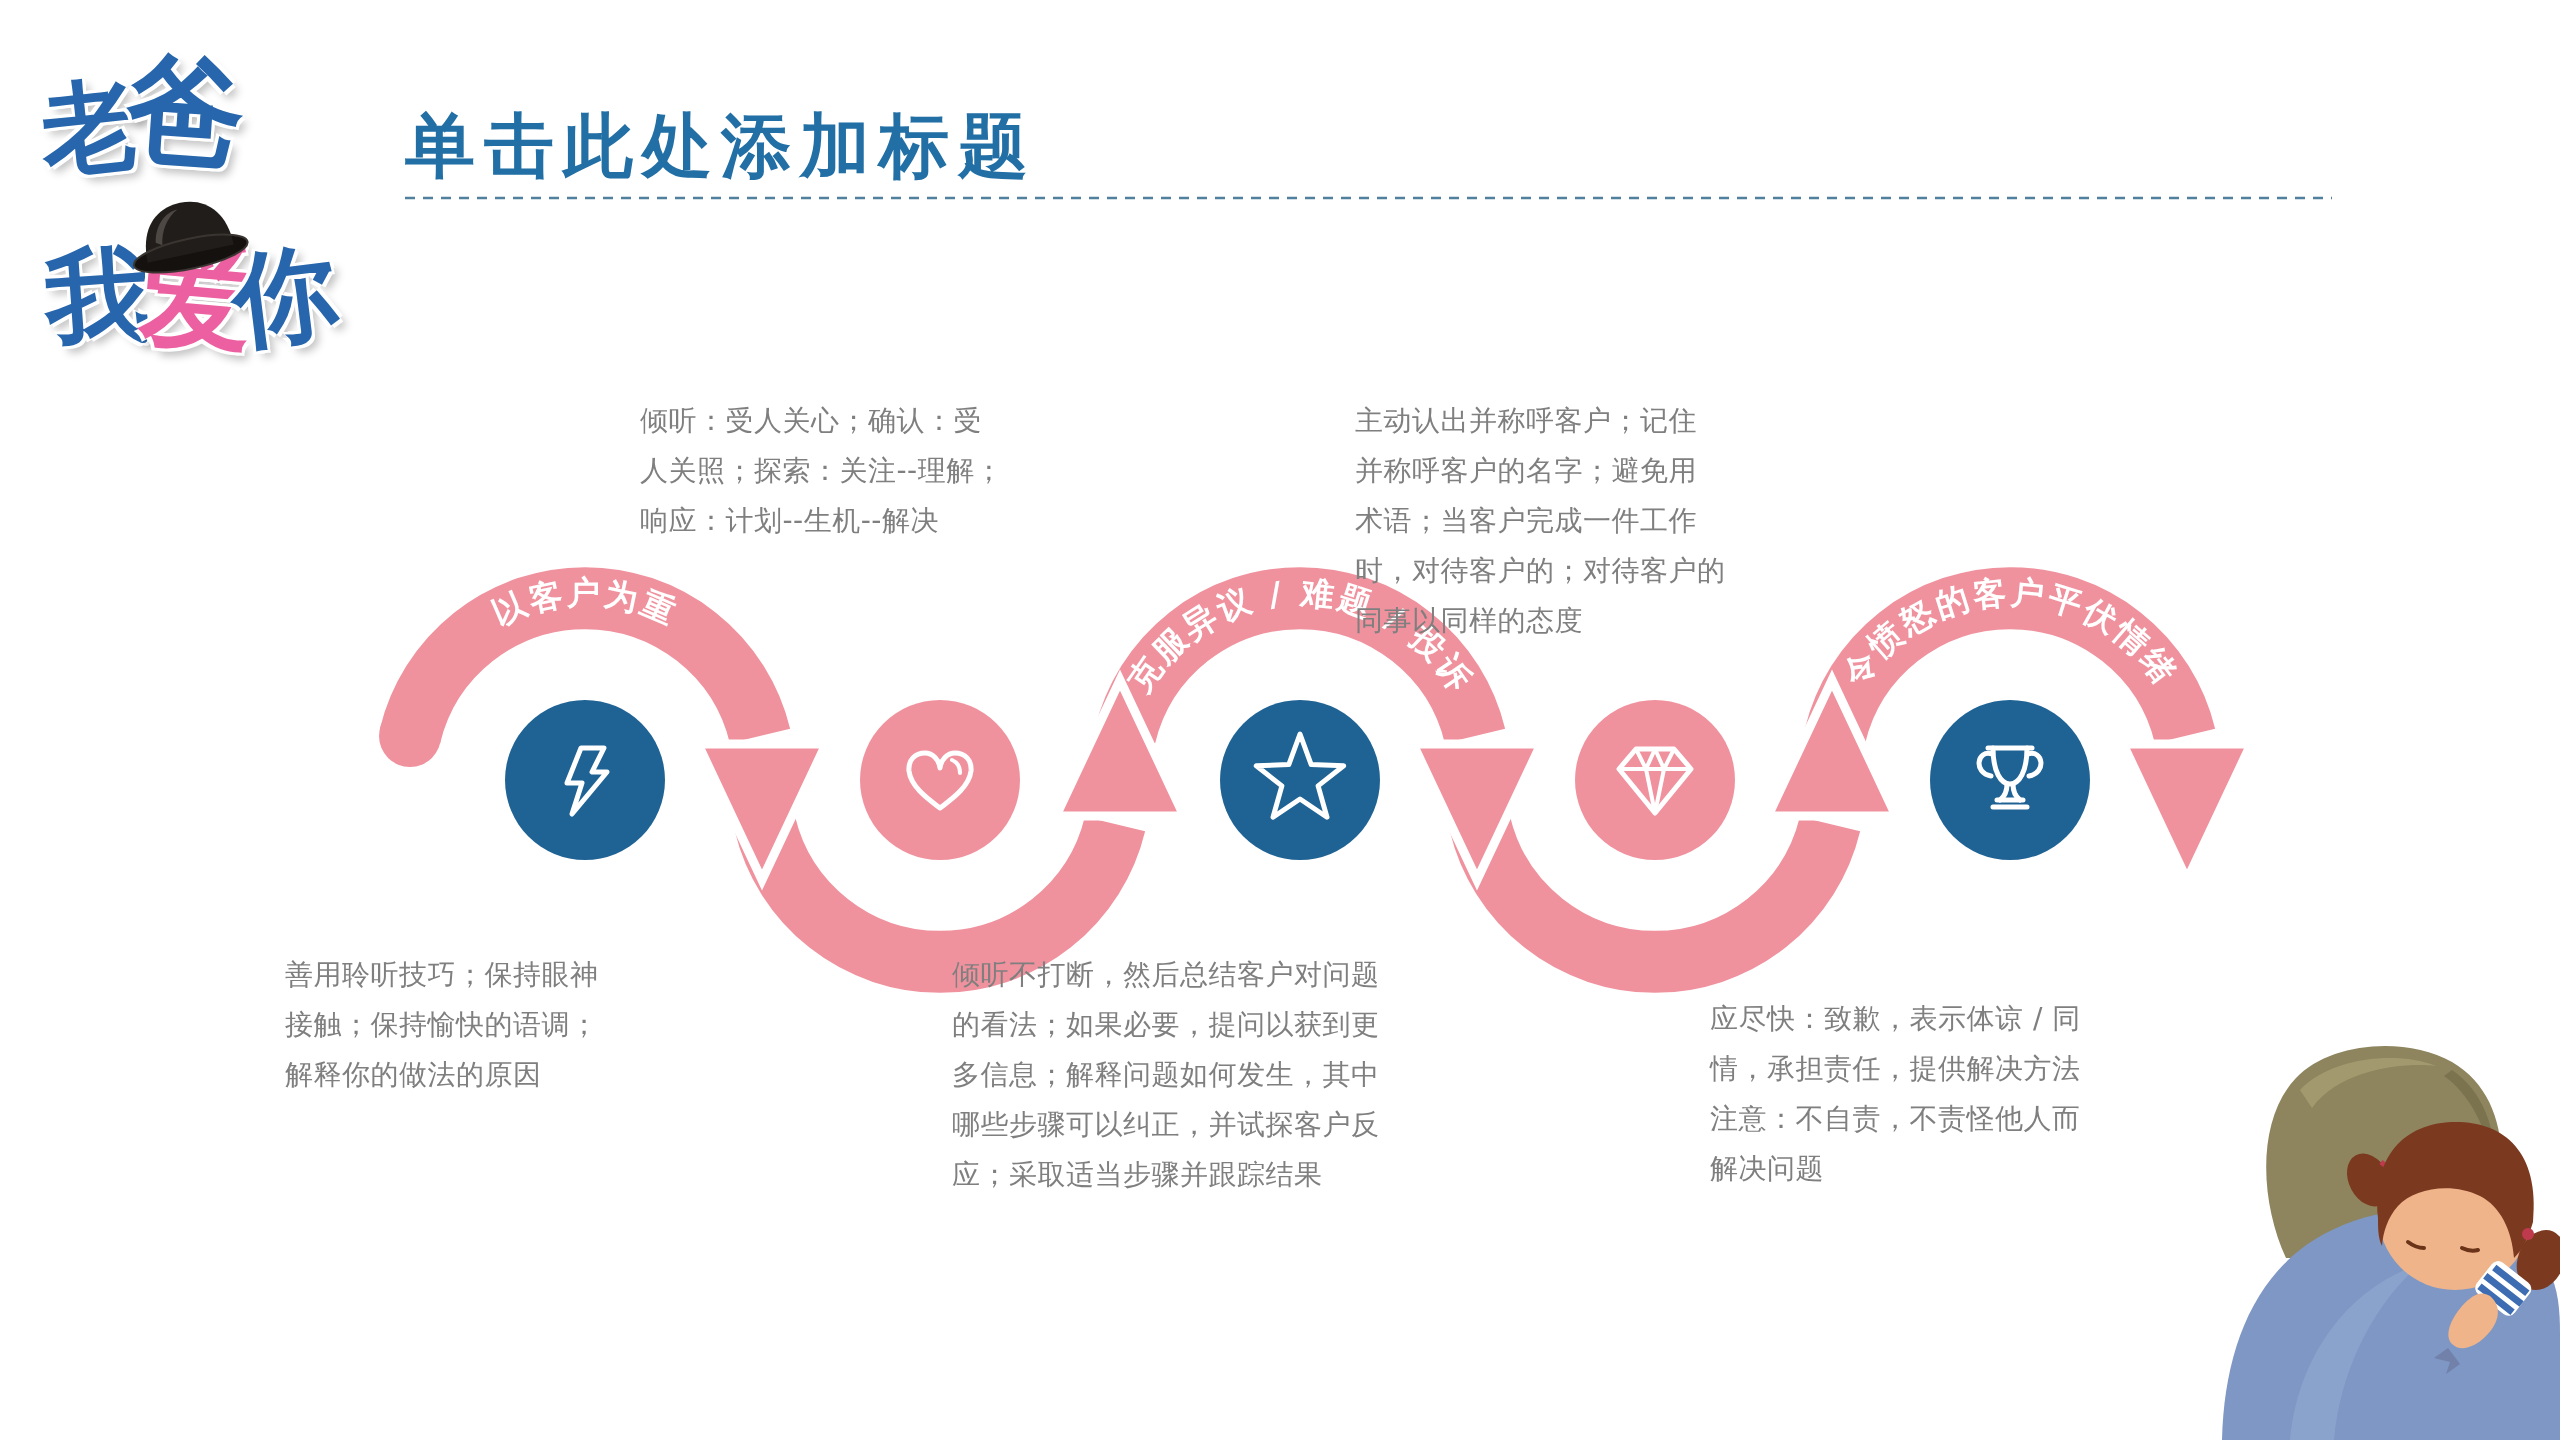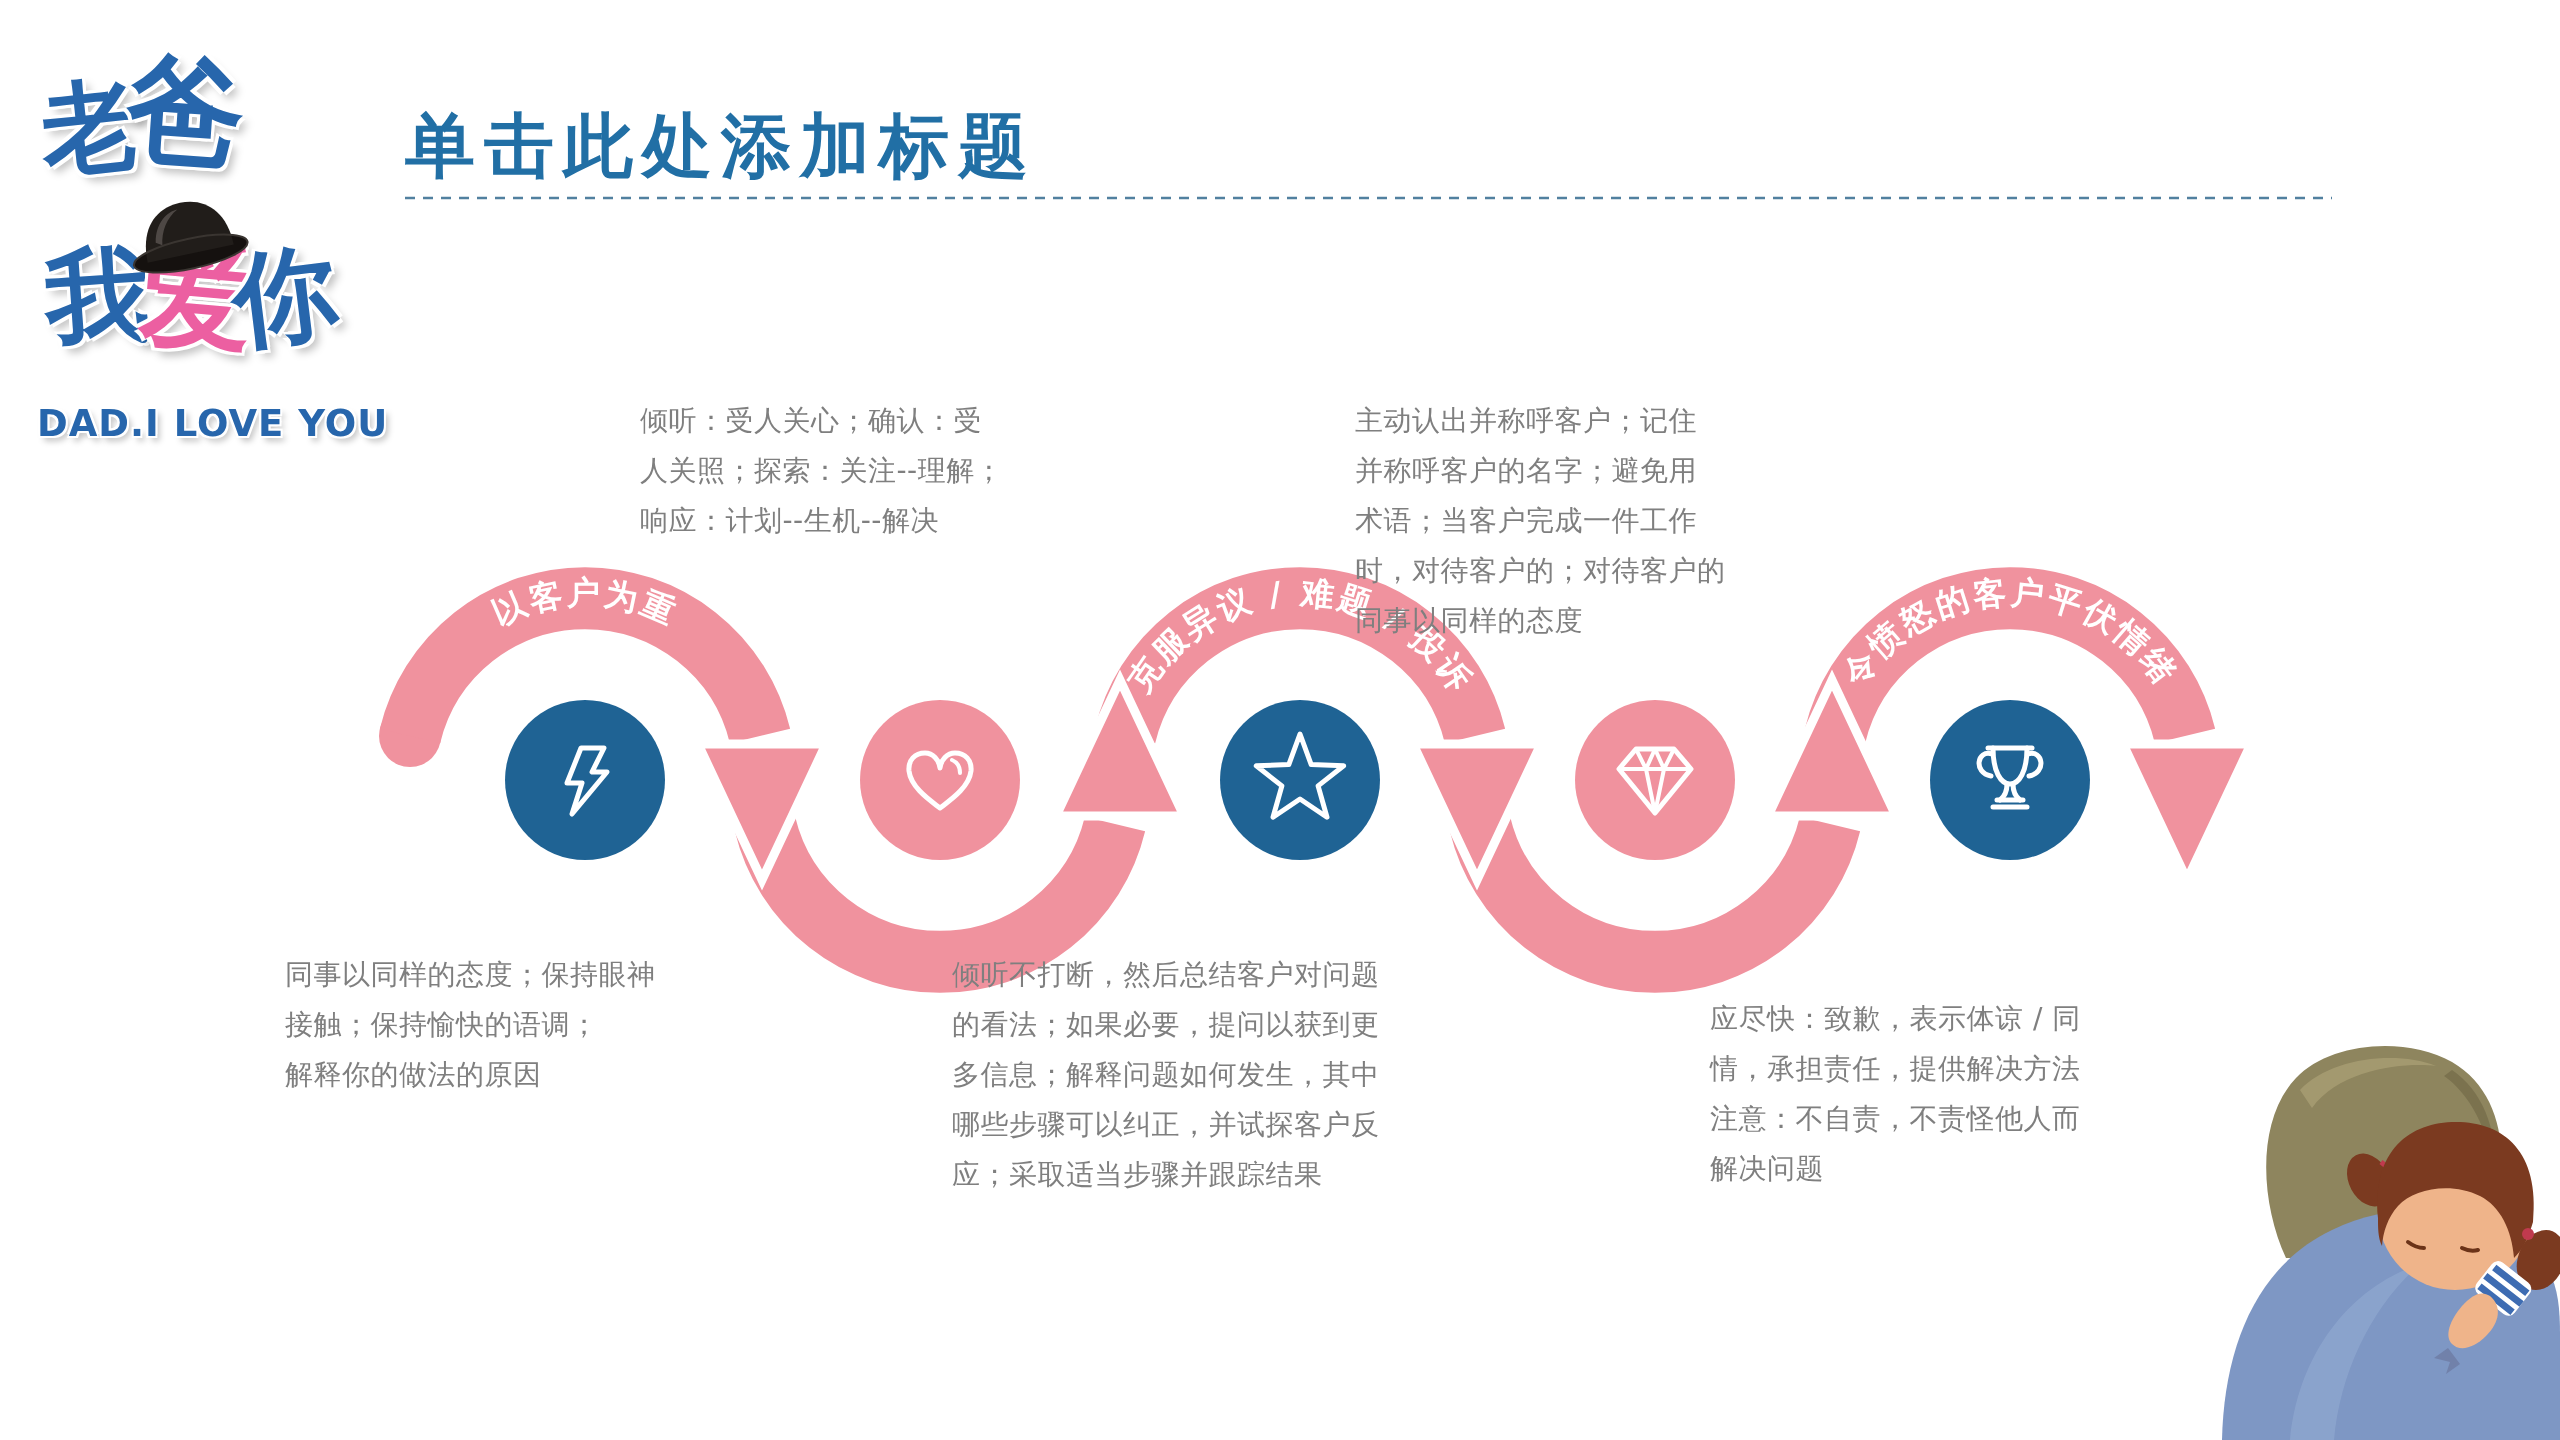--- a/index.html
+++ b/index.html
@@ -52,21 +52,20 @@
   <span class="lc p1">爸</span>
   <span class="lc p2">我</span>
   <span class="lc p3 pink">爱</span>
   <span class="lc p4">你</span>
   <svg class="hat" viewBox="0 0 132 92">
     <ellipse cx="66" cy="64" rx="58" ry="15" fill="#15110f"></ellipse>
     <path d="M 22,64 C 22,28 42,12 66,12 C 90,12 110,28 110,64 Z" fill="#211d1a"></path>
     <path d="M 34,46 C 38,26 52,18 62,18 C 50,24 42,36 40,50 Z" fill="#5a5450" opacity="0.8"></path>
     <ellipse cx="66" cy="64" rx="58" ry="15" fill="none" stroke="#3a3531" stroke-width="2"></ellipse>
   </svg>
-  <div class="logo-en">DAD.I LOVE YOU</div>
 </div>
 
 <h1 class="slide-title">单击此处添加标题</h1>
 
 <svg class="overlay" viewBox="0 0 2560 1440">
   <defs>
     <path id="tp1" d="M 409,780 A 176 176 0 0 1 761,780"></path>
     <path id="tp2" d="M 1102,780 A 162 162 0 0 0 778,780"></path>
     <path id="tp3" d="M 1124,780 A 176 176 0 0 1 1476,780"></path>
     <path id="tp4" d="M 1817,780 A 162 162 0 0 0 1493,780"></path>
@@ -154,21 +153,21 @@
     <path d="M2408,1242 q 8,6 16,6 M2462,1248 q 8,4 16,2" stroke="#6B3318" stroke-width="4" fill="none" stroke-linecap="round"></path>
     <g transform="rotate(38 2502 1290)">
       <rect x="2478" y="1268" width="48" height="40" rx="8" fill="#FFFFFF"></rect>
       <path d="M2482,1277 h 42 M2480,1289 h 46 M2482,1301 h 42" stroke="#3E6CB2" stroke-width="7" fill="none"></path>
     </g>
     <path d="M2490,1296 C2502,1306 2500,1322 2486,1336 C2474,1348 2460,1352 2452,1344 C2444,1336 2450,1320 2462,1306 C2472,1295 2481,1290 2490,1296 Z" fill="#EFB48A"></path>
     <path d="M2448,1348 l -14,10 l 16,4 l -4,12 l 14,-10 Z" fill="#6F7DA6" opacity="0.85"></path>
   </g>
 </svg>
 
-<div class="note note1">同事以同样的态度；保持眼神
+<div class="note note1">善用聆听技巧；保持眼神
 接触；保持愉快的语调；
 解释你的做法的原因</div>
 <div class="note note2">倾听：受人关心；确认：受
 人关照；探索：关注--理解；
 响应：计划--生机--解决</div>
 <div class="note note3">倾听不打断，然后总结客户对问题
 的看法；如果必要，提问以获到更
 多信息；解释问题如何发生，其中
 哪些步骤可以纠正，并试探客户反
 应；采取适当步骤并跟踪结果</div>

